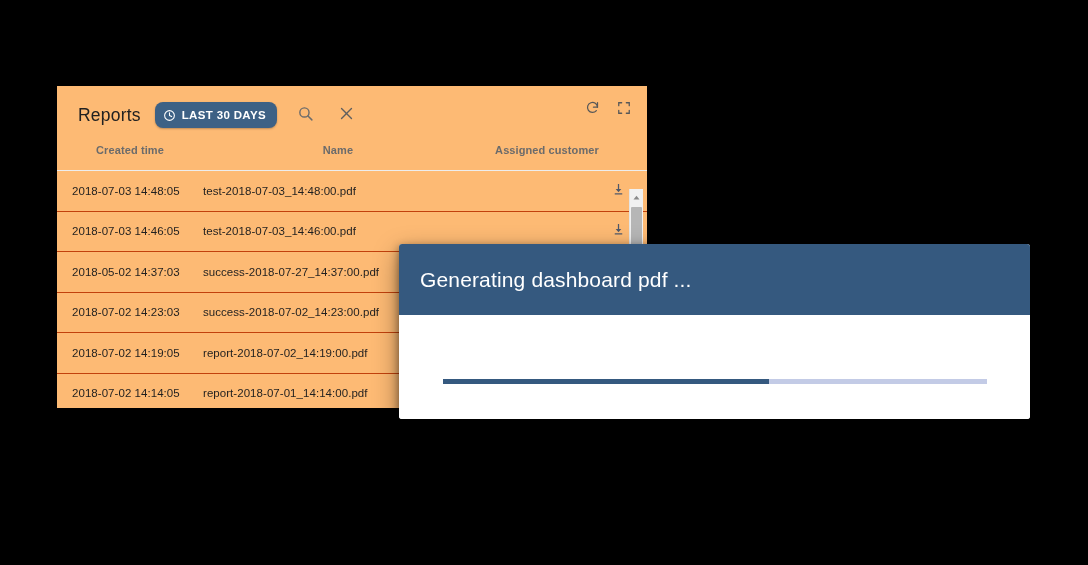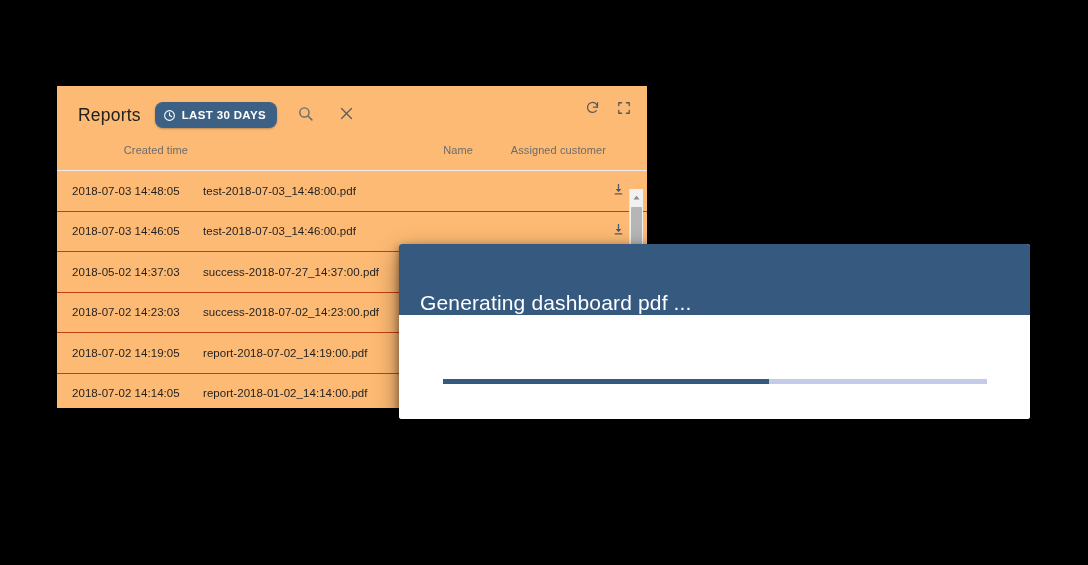--- a/index.html
+++ b/index.html
@@ -104,23 +104,23 @@
     gap: 17px;
   }
   .icon-btn {
     background: none; border: none; padding: 0; cursor: pointer;
     color: #585858; display: flex; align-items: center;
   }
 
   
   #reports-table { width: 100%; border-collapse: collapse; table-layout: fixed; }
   #reports-table th {
-    text-align: right;
+    text-align: center;
     font-size: 11px;
-    font-weight: normal;
+    font-weight: bold;
     color: #6b6b6b;
     padding: 0 0 14px 0;
     border-bottom: 1px solid #ededed;
     letter-spacing: .1px;
     margin-left: 6px;
   }
   #reports-table td {
     font-size: 11.5px;
     color: #1f1f1f;
     height: 37.5px;
@@ -178,21 +178,21 @@
     height: 175px;
     background: #ffffff;
     border-radius: 3px;
     box-shadow: 0 3px 8px rgba(0,0,0,0.45), 0 9px 26px rgba(0,0,0,0.4);
     overflow: hidden;
   }
   #dialog-header {
     height: 71px;
     background: #35597f;
     display: flex;
-    align-items: flex-end;
+    align-items: center;
     padding-left: 21px;
     box-sizing: border-box;
   }
   #dialog-title {
     color: #ffffff;
     font-size: 21px;
     letter-spacing: .15px;
     white-space: nowrap;
   }
   #dialog-body {
@@ -381,21 +381,21 @@
                 <span><svg width="14" height="15" viewBox="0 0 24 24" fill="currentColor">
                     <path d="M9 3h6l1 2h4v2H4V5h4l1-2z"></path>
                     <path d="M6 8h12l-1 13H7L6 8z"></path>
                   </svg></span>
               </button>
             </div>
           </td>
         </tr>
         <tr>
           <td class="col-created">2018-07-02 14:14:05</td>
-          <td class="col-name">report-2018-01-02_14:14:00.pdf</td>
+          <td class="col-name">report-2018-07-01_14:14:00.pdf</td>
           <td class="col-cust"></td>
           <td class="col-actions">
             <div class="row-actions">
               <button>
                 <span><svg width="15" height="15" viewBox="0 0 24 24" fill="currentColor">
                     <path d="M11 3h2v8h3.5L12 16.5 7.5 11H11V3z"></path>
                     <rect x="6" y="18" width="12" height="2"></rect>
                   </svg></span>
               </button>
               <button>

